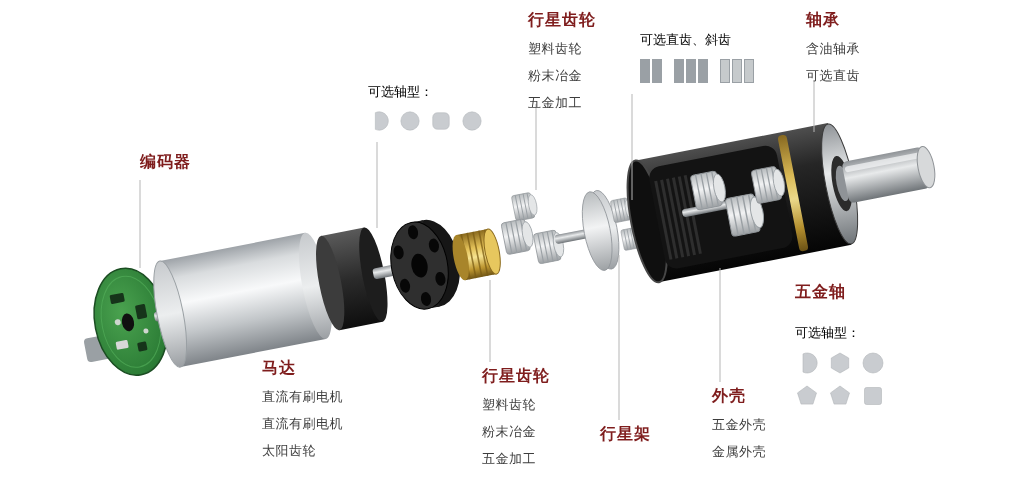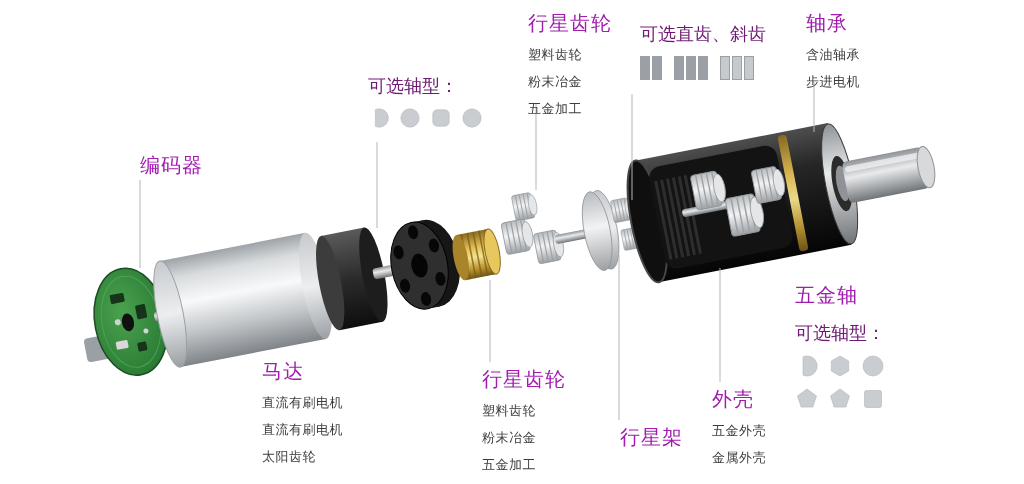--- a/index.html
+++ b/index.html
@@ -7,24 +7,24 @@
   body {
     position:relative;
     background:#ffffff;
     overflow:hidden;
     font-family:"Liberation Sans","DejaVu Sans",sans-serif;
   }
   .stage { position:absolute; inset:0; }
   .illustration { position:absolute; left:0; top:0; }
   .callout { position:absolute; }
   .callout-title {
-    font-size:20px; font-weight:normal; color:#a21caf; letter-spacing:1px;
+    font-size:16px; font-weight:bold; color:#7f1d1d; letter-spacing:1px;
     white-space:nowrap;
   }
-  .callout-sub { font-size:18px; color:#701a75; margin-top:12px; white-space:nowrap; }
+  .callout-sub { font-size:13px; color:#000000; margin-top:21px; white-space:nowrap; }
   .callout-option { font-size:13px; color:#3d3d3d; margin-top:9px; letter-spacing:.5px; white-space:nowrap; }
   .shape-row { display:flex; gap:9px; margin-top:9px; }
   .shape-icon { width:22px; height:22px; display:block; }
   .shape-icon.lg { width:24px; height:24px; }
   .shape-icon .fillshape { fill:#c9ccd0; stroke:#b2b6b9; stroke-width:0.6; }
   .bars-row { display:flex; gap:12px; margin-top:10px; align-items:flex-end; }
   .bar-group { display:flex; gap:2px; }
   .bar-group i { display:block; width:10px; height:24px; background:#9aa0a5; }
   .bar-group.light i { background:#c6cacc; border:1px solid #9aa0a5; }
 </style>
@@ -245,38 +245,38 @@
           <i></i>
           <i></i>
           <i></i>
         </div>
     </div>
   </div>
 
   <div class="callout" style="left:806px; top:10px">
     <div class="callout-title">轴承</div>
     <div class="callout-option">含油轴承</div>
-    <div class="callout-option">步进电机</div>
+    <div class="callout-option">可选直齿</div>
   </div>
 
   <div class="callout" style="left:262px; top:358px">
     <div class="callout-title">马达</div>
     <div class="callout-option">直流有刷电机</div>
     <div class="callout-option">直流有刷电机</div>
     <div class="callout-option">太阳齿轮</div>
   </div>
 
   <div class="callout" style="left:482px; top:366px">
     <div class="callout-title">行星齿轮</div>
     <div class="callout-option">塑料齿轮</div>
     <div class="callout-option">粉末冶金</div>
     <div class="callout-option">五金加工</div>
   </div>
 
-  <div class="callout" style="left:620px; top:424px">
+  <div class="callout" style="left:600px; top:424px">
     <div class="callout-title">行星架</div>
   </div>
 
   <div class="callout" style="left:712px; top:386px">
     <div class="callout-title">外壳</div>
     <div class="callout-option">五金外壳</div>
     <div class="callout-option">金属外壳</div>
   </div>
 
   <div class="callout" style="left:795px; top:282px">

